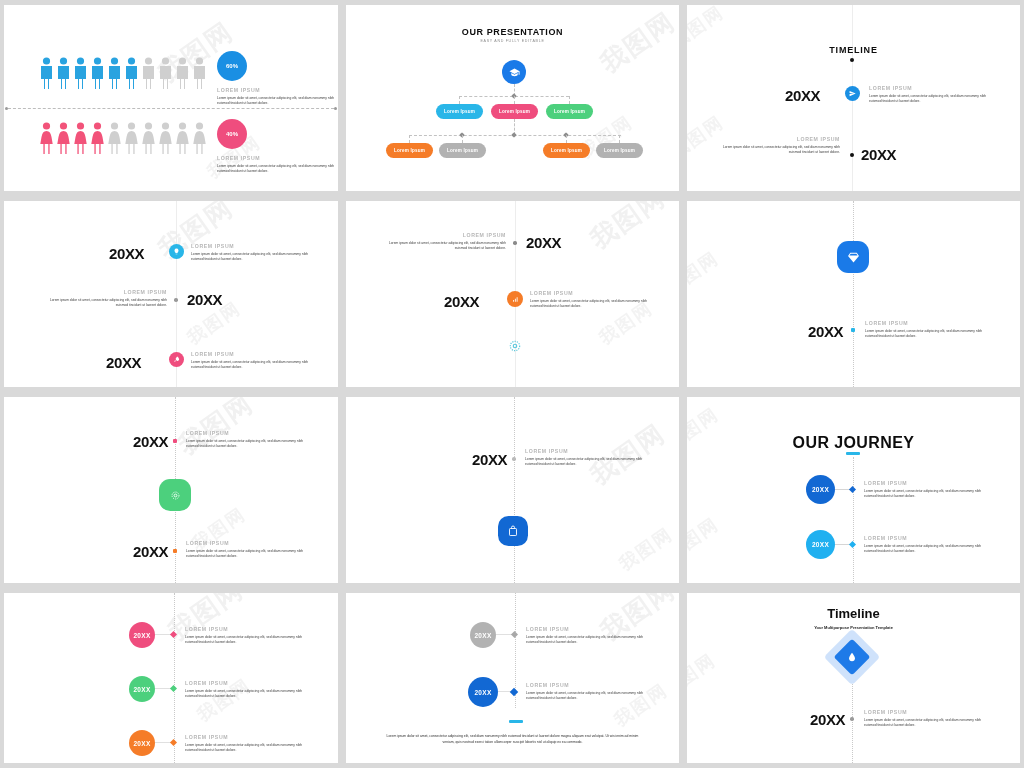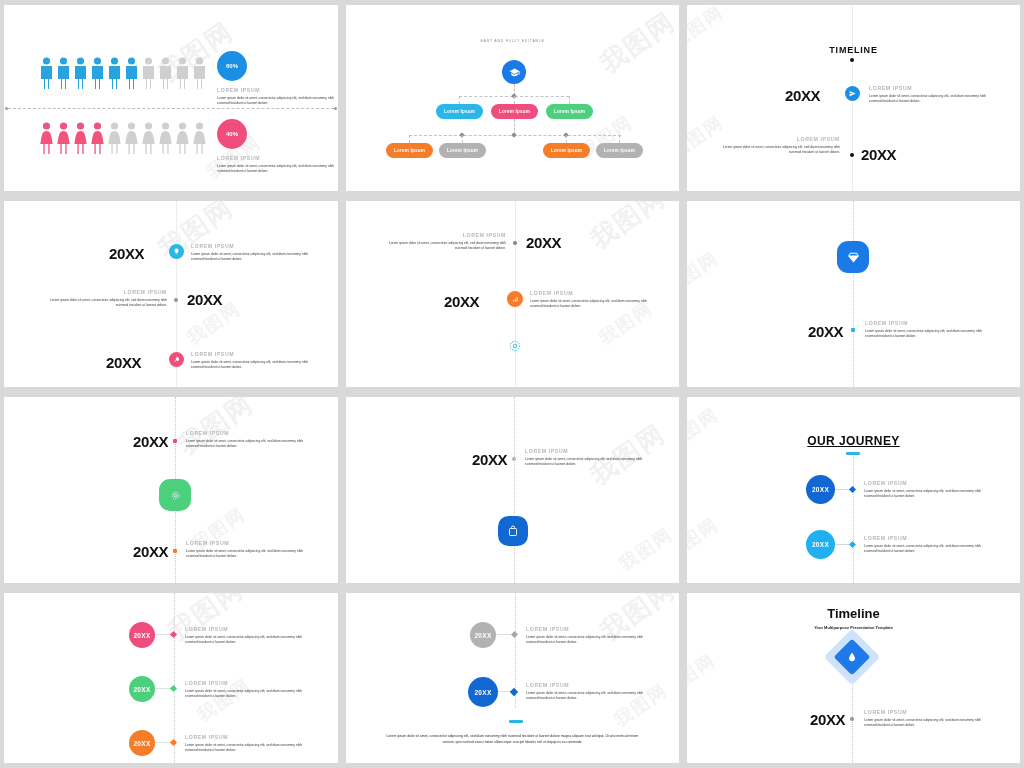--- a/index.html
+++ b/index.html
@@ -233,20 +233,21 @@
     <div class="lorem-blk right" style="left:213px; top:150px;">
       <div class="lorem-head">LOREM IPSUM</div>
       <div class="lorem-body">Lorem ipsum dolor sit amet, consectetur adipiscing elit, sed diam nonummy nibh euismod tincidunt ut laoreet dolore.</div>
     </div>
   </div>
 
   <div class="slide">
     <div class="wm" style="left:250px; top:20px;">我图网</div>
     <div class="wm wm2" style="left:230px; top:120px;">我图网</div>
 
+    <div class="slide-title" style="top:22px; font-size:9px; letter-spacing:.6px;">OUR PRESENTATION</div>
     <div class="slide-sub" style="top:34px; font-size:3.6px; letter-spacing:.7px;">EASY AND FULLY EDITABLE</div>
 
     <div class="icon-circle" style="left:156px; top:55px; width:24px; height:24px; background:#1a7ae8;">
       <svg width="11" height="11" viewBox="0 0 24 24" fill="#fff">
         <path d="M12 3 1 9l11 6 9-4.9V17h2V9L12 3zM5 13.2V17c0 1.7 3.1 3 7 3s7-1.3 7-3v-3.8l-7 3.8-7-3.8z"></path>
       </svg>
     </div>
 
     <div class="conn-v" style="left:168px; top:79px; height:12px;"></div>
     <div class="conn-h" style="left:113px; top:91px; width:110px;"></div>
@@ -451,21 +452,21 @@
       </svg>
     </div>
   </div>
 
   <div class="slide">
     <div class="wm wm2" style="left:-25px; top:20px;">我图网</div>
     <div class="wm wm2" style="left:-25px; top:130px;">我图网</div>
 
     <div class="vline-dot" style="left:166px; top:60px;"></div>
 
-    <div class="slide-title" style="top:37px; font-size:12px; letter-spacing:.4px;text-decoration:underline;">OUR JOURNEY</div>
+    <div class="slide-title" style="top:37px; font-size:16px; letter-spacing:.4px;">OUR JOURNEY</div>
     <div class="accent-bar" style="left:159px; top:55px; width:14px; background:#29b6e8;"></div>
 
     <div class="ring-circle" style="left:119px; top:78px; width:29px; height:29px; background:#1268d3;">
       <span>20XX</span>
     </div>
     <div style="position:absolute; left:148px; top:92px; width:18px; height:1px; background:#d5d5d5;"></div>
     <div class="diamond" style="left:163px; top:90px; width:5px; height:5px; background:#1268d3;"></div>
     <div class="lorem-blk right" style="left:177px; top:83px;">
       <div class="lorem-head">LOREM IPSUM</div>
       <div class="lorem-body">Lorem ipsum dolor sit amet, consectetur adipiscing elit, sed diam nonummy nibh euismod tincidunt ut laoreet dolore.</div>

